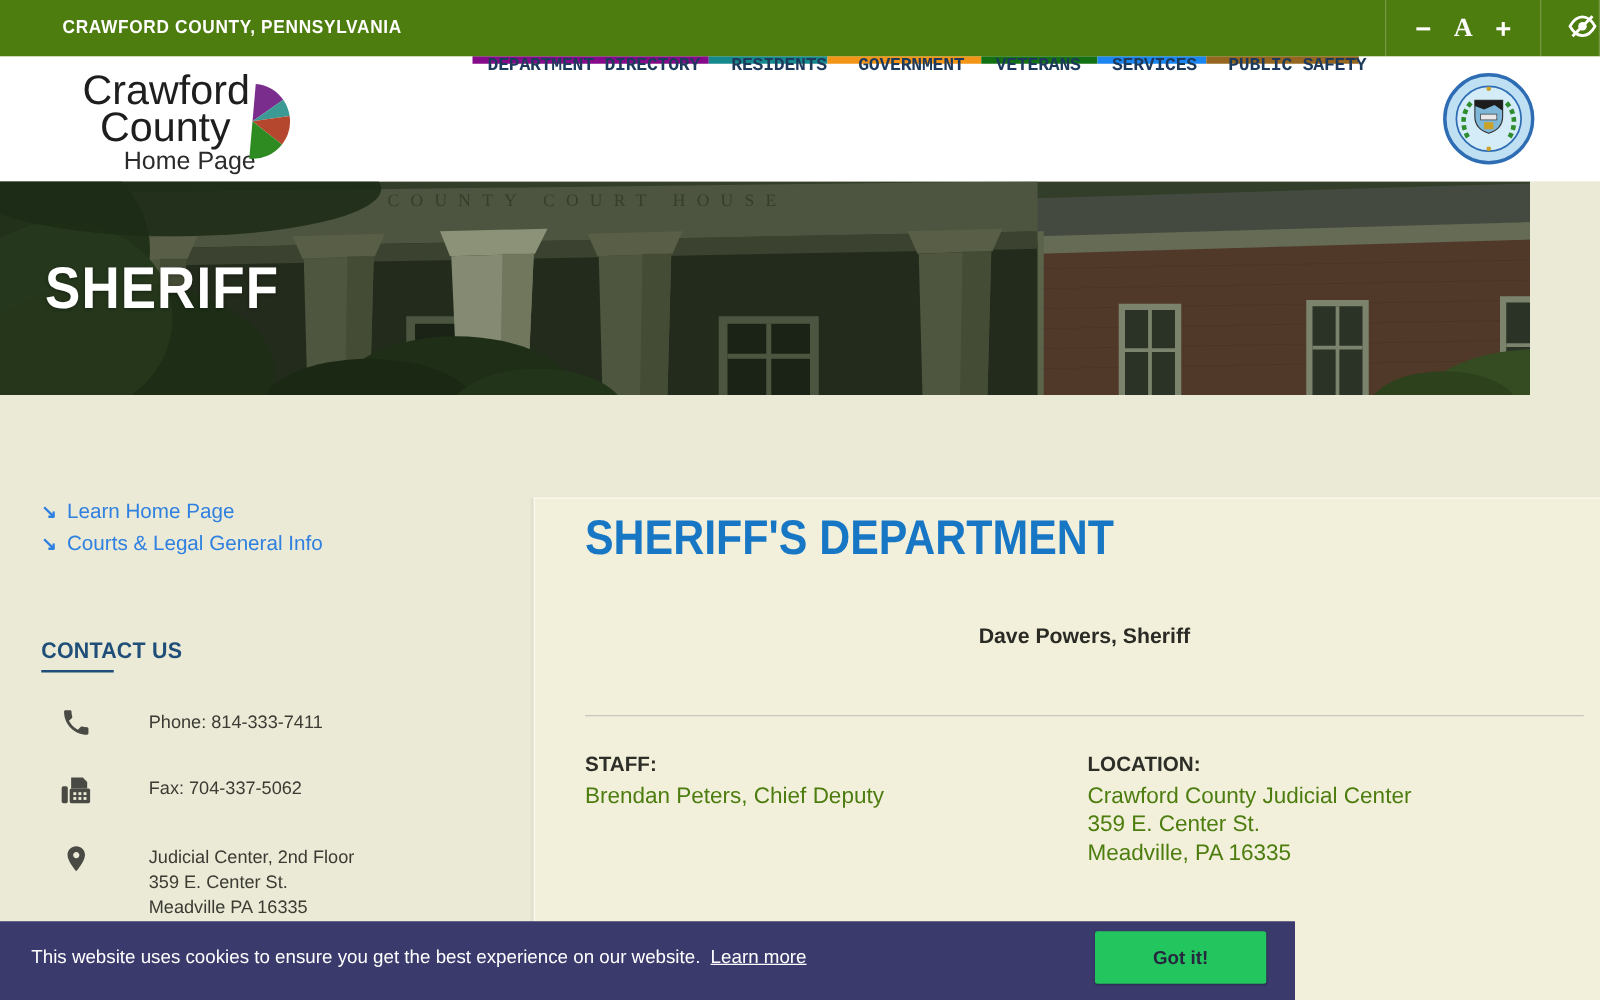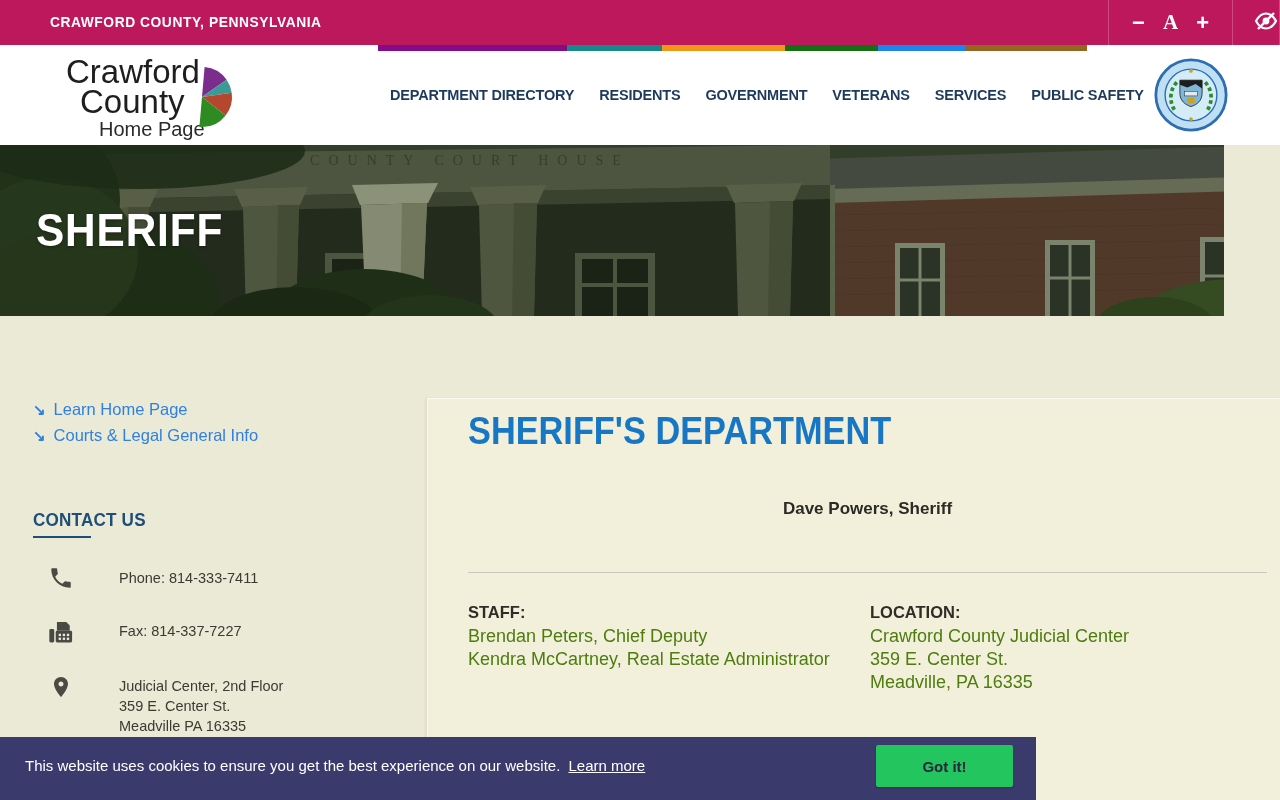--- a/index.html
+++ b/index.html
@@ -24,21 +24,21 @@
   .stripe { position:absolute; top:0; left:378px; height:6px; display:flex; }
   .stripe span { display:block; height:6px; }
   .seg0{width:189px;} .seg1{width:95px;} .seg2{width:123px;} .seg3{width:93px;} .seg4{width:87px;} .seg5{width:122px;}
 
   .logo { position:absolute; left:66px; top:12px; width:230px; height:80px; cursor:pointer; }
   .logo-l1 { font-size:33px; color:#1e1e1e; line-height:30px; }
   .logo-l2 { font-size:33px; color:#1e1e1e; line-height:30px; margin-left:14px; }
   .logo-sub { font-size:20px; color:#2b2b2b; margin-left:33px; margin-top:1px; }
   .logo-pie { position:absolute; left:132px; top:6px; }
 
-  .nav { position:absolute; left:390px; top:0; height:100px; display:flex; align-items:center; gap:25px; }
+  .nav { position:absolute; left:390px; top:0; height:100px; display:flex; align-items:flex-start; gap:25px;font-family:Liberation Mono, monospace; }
   .nav a { text-decoration:none; color:#1D3A5C; font-size:14.5px; font-weight:700; letter-spacing:-0.2px; white-space:nowrap; cursor:pointer; }
 
   .seal { position:absolute; right:52px; top:13px; width:74px; height:74px; }
 
   
   .hero { position:absolute; top:145px; left:0; width:1224px; height:171px; overflow:hidden; }
   .hero svg.scene { position:absolute; inset:0; }
   .hero-title { position:absolute; left:36px; top:57px; color:#fff; font-size:47px; font-weight:700; letter-spacing:1px; display:inline-block; transform:scaleX(.9); transform-origin:left center; text-shadow:0 1px 3px rgba(0,0,0,.35); }
 
   
@@ -69,21 +69,21 @@
   .cookie { position:absolute; left:0; bottom:0; width:1036px; height:63px; z-index:40; }
   .cookie-msg { position:absolute; left:25px; top:20px; color:#fff; font-size:15px; }
   .cookie-msg a { color:#fff; text-decoration:underline; cursor:pointer; margin-left:4px; }
   .cookie-btn { position:absolute; right:23px; top:8px; width:137px; height:42px; border:none; border-radius:2px; font-family:"Liberation Sans", sans-serif; font-size:15px; font-weight:700; color:#26263F; cursor:pointer; box-shadow:0 1px 2px rgba(0,0,0,.3); }
 </style>
 </head>
 <body>
 
 <div id="page">
 
-  <div class="topbar" style="background-color: #be185d; text-decoration: underline;">
+  <div class="topbar" style="background-color: #4d7c0f; text-decoration: underline;">
     <span class="topbar-title">CRAWFORD COUNTY, PENNSYLVANIA</span>
     <div class="topbar-tools">
       <div class="tool-group">
         <button class="tool-btn tool-minus">−</button>
         <button class="tool-btn tool-A">A</button>
         <button class="tool-btn tool-plus">+</button>
       </div>
       <div class="tool-group">
         <button class="eye-btn">
           <span>
@@ -273,21 +273,21 @@
             <g fill="#EBEAD6">
               <rect x="10" y="13.5" width="2" height="2"></rect>
                 <rect x="13.5" y="13.5" width="2" height="2"></rect>
                 <rect x="17" y="13.5" width="2" height="2"></rect>
               <rect x="10" y="16.8" width="2" height="2"></rect>
                 <rect x="13.5" y="16.8" width="2" height="2"></rect>
                 <rect x="17" y="16.8" width="2" height="2"></rect>
             </g>
           </svg>
         </span>
-        <span class="txt">Fax: 814-337-7227</span>
+        <span class="txt">Fax: 704-337-5062</span>
       </div>
 
       <div class="contact-row">
         <span class="ico">
           <svg width="24" height="28" viewBox="0 0 24 24" fill="#4A4A44">
             <path d="M12 2c-3.87 0-7 3.13-7 7 0 5.25 7 13 7 13s7-7.75 7-13c0-3.87-3.13-7-7-7zm0 9.5c-1.38 0-2.5-1.12-2.5-2.5S10.62 6.5 12 6.5s2.5 1.12 2.5 2.5-1.12 2.5-2.5 2.5z"></path>
           </svg>
         </span>
         <span class="txt">
           <span class="addr-line">Judicial Center, 2nd Floor</span>
@@ -298,21 +298,20 @@
     </div>
 
     <div class="panel">
       <div class="panel-title">SHERIFF'S DEPARTMENT</div>
       <div class="panel-sub">Dave Powers, Sheriff</div>
       <hr class="panel-divider">
       <div class="panel-cols">
         <div class="col-staff">
           <div class="col-head">STAFF:</div>
           <div class="col-line">Brendan Peters, Chief Deputy</div>
-          <div class="col-line">Kendra McCartney, Real Estate Administrator</div>
         </div>
         <div class="col-location">
           <div class="col-head">LOCATION:</div>
           <div class="col-line">Crawford County Judicial Center</div>
           <div class="col-line">359 E. Center St.</div>
           <div class="col-line">Meadville, PA 16335</div>
         </div>
       </div>
     </div>
   </div>

